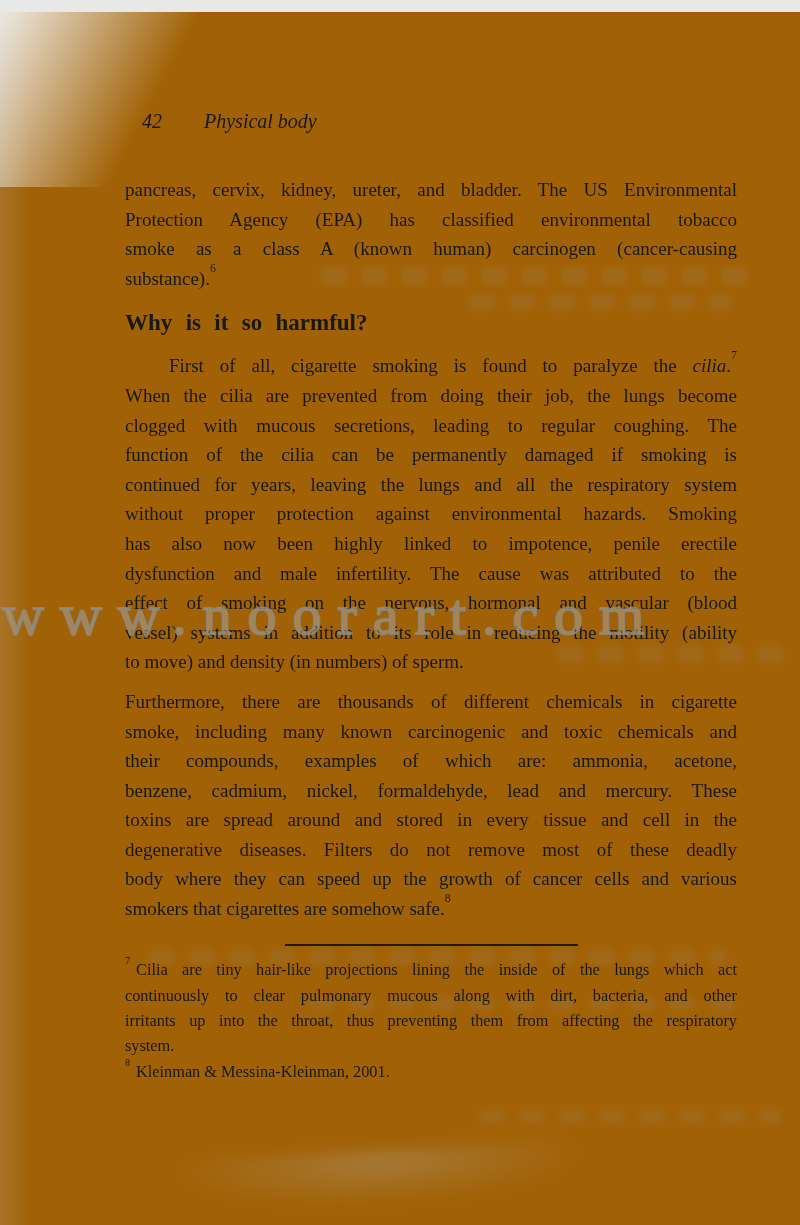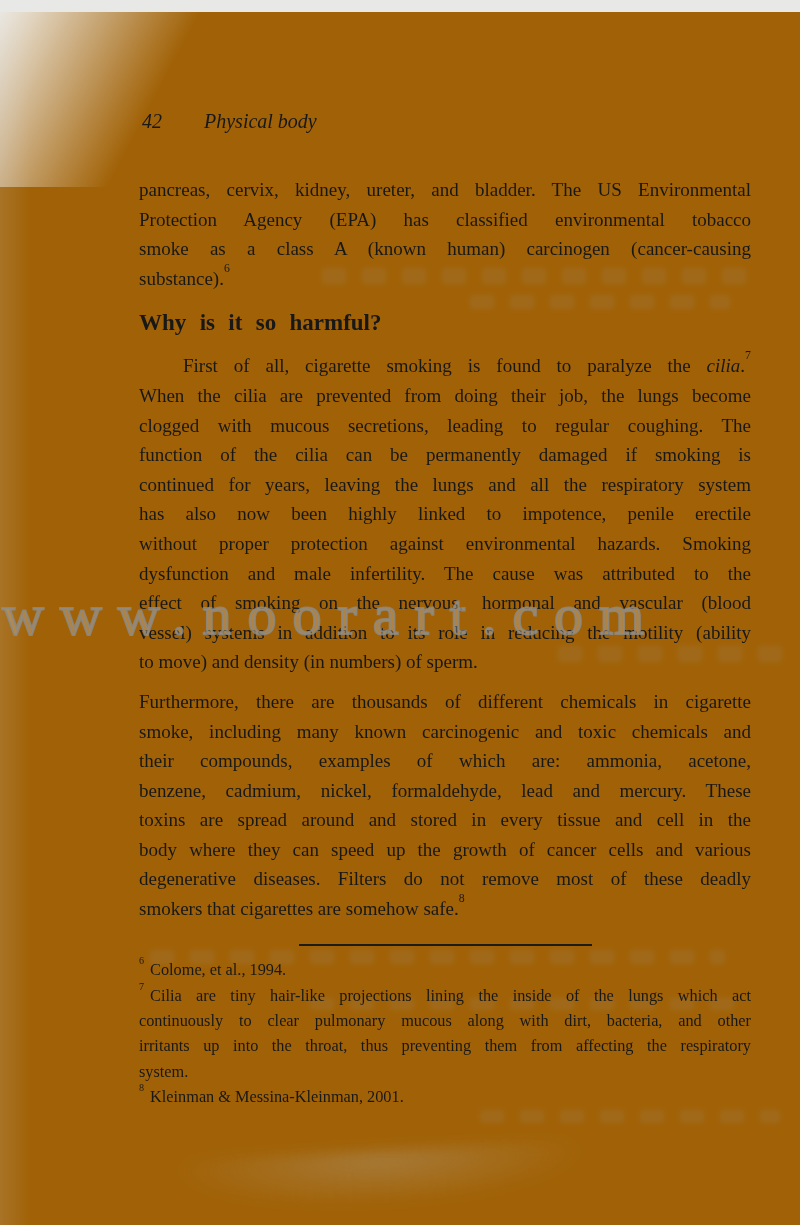--- a/index.html
+++ b/index.html
@@ -16,21 +16,21 @@
     background:linear-gradient(90deg,rgba(205,205,202,0.16),rgba(252,252,251,0));}
   .ghost{position:absolute;filter:blur(2.5px);opacity:0.13;border-radius:3px;
     background:repeating-linear-gradient(90deg,#9a9a98 0 24px,transparent 24px 40px);}
   .smudge{position:absolute;left:160px;top:1138px;width:440px;height:58px;
     background:radial-gradient(ellipse at 50% 20%,rgba(180,180,176,0.28),rgba(180,180,176,0) 65%);
     filter:blur(6px);transform:rotate(-3deg);}
   
   .page-header{position:absolute;top:96px;left:142px;font-style:italic;font-size:20px;line-height:26px;}
   .running-title{margin-left:42px;}
   
-  .body-text{position:absolute;top:163px;left:139px;width:612px;
+  .body-text{position:absolute;top:163px;left:125px;width:612px;
     font-size:19px;line-height:29.6px;font-family:Liberation Serif, serif;}
   .line{text-align:justify;hyphens:none;}
   .line.j{text-align-last:justify;}
   .line.indent{padding-left:44px;}
   .section-heading{font-size:23px;font-weight:bold;word-spacing:0.33em;
     margin:16px 0 14px 0;line-height:28px;}
   .para{margin:0;}
   .para-cilia{margin-top:0;}
   .para-chemicals{margin-top:10px;}
   sup.fn-ref{font-size:0.62em;line-height:0;position:relative;top:-0.48em;}
@@ -80,43 +80,42 @@
     </div>
 
     <h2 class="section-heading">Why is it so harmful?</h2>
 
     <div class="para para-cilia">
       <div class="line j indent"><span>First of all, cigarette smoking is found to paralyze the </span><em class="term">cilia</em><span>.</span><sup class="fn-ref">7</sup></div>
       <div class="line j">When the cilia are prevented from doing their job, the lungs become</div>
       <div class="line j">clogged with mucous secretions, leading to regular coughing. The</div>
       <div class="line j">function of the cilia can be permanently damaged if smoking is</div>
       <div class="line j">continued for years, leaving the lungs and all the respiratory system</div>
+      <div class="line j">without proper protection against environmental hazards. Smoking</div>
       <div class="line j">has also now been highly linked to impotence, penile erectile</div>
-      <div class="line j">without proper protection against environmental hazards. Smoking</div>
       <div class="line j">dysfunction and male infertility. The cause was attributed to the</div>
       <div class="line j">effect of smoking on the nervous, hormonal and vascular (blood</div>
       <div class="line j">vessel) systems in addition to its role in reducing the motility (ability</div>
       <div class="line">to move) and density (in numbers) of sperm.</div>
     </div>
 
     <div class="para para-chemicals">
       <div class="line j">Furthermore, there are thousands of different chemicals in cigarette</div>
       <div class="line j">smoke, including many known carcinogenic and toxic chemicals and</div>
       <div class="line j">their compounds, examples of which are: ammonia, acetone,</div>
       <div class="line j">benzene, cadmium, nickel, formaldehyde, lead and mercury. These</div>
       <div class="line j">toxins are spread around and stored in every tissue and cell in the</div>
+      <div class="line j">degenerative diseases. Filters do not remove most of these deadly</div>
       <div class="line j">body where they can speed up the growth of cancer cells and various</div>
-      <div class="line j">degenerative diseases. Filters do not remove most of these deadly</div>
       <div class="line"><span>smokers that cigarettes are somehow safe.</span><sup class="fn-ref">8</sup></div>
     </div>
 
     <hr class="footnote-separator">
 
     <section class="footnotes">
-      <div class="fline"><sup class="fn-marker">6</sup><span>Colome, et al., 1994.</span></div>
       <div>
         <div class="fline j"><sup class="fn-marker">7</sup><span>Cilia are tiny hair-like projections lining the inside of the lungs which act</span></div>
         <div class="fline j">continuously to clear pulmonary mucous along with dirt, bacteria, and other</div>
         <div class="fline j">irritants up into the throat, thus preventing them from affecting the respiratory</div>
         <div class="fline">system.</div>
       </div>
       <div class="fline"><sup class="fn-marker">8</sup><span>Kleinman &amp; Messina-Kleinman, 2001.</span></div>
     </section>
 
   </main>

